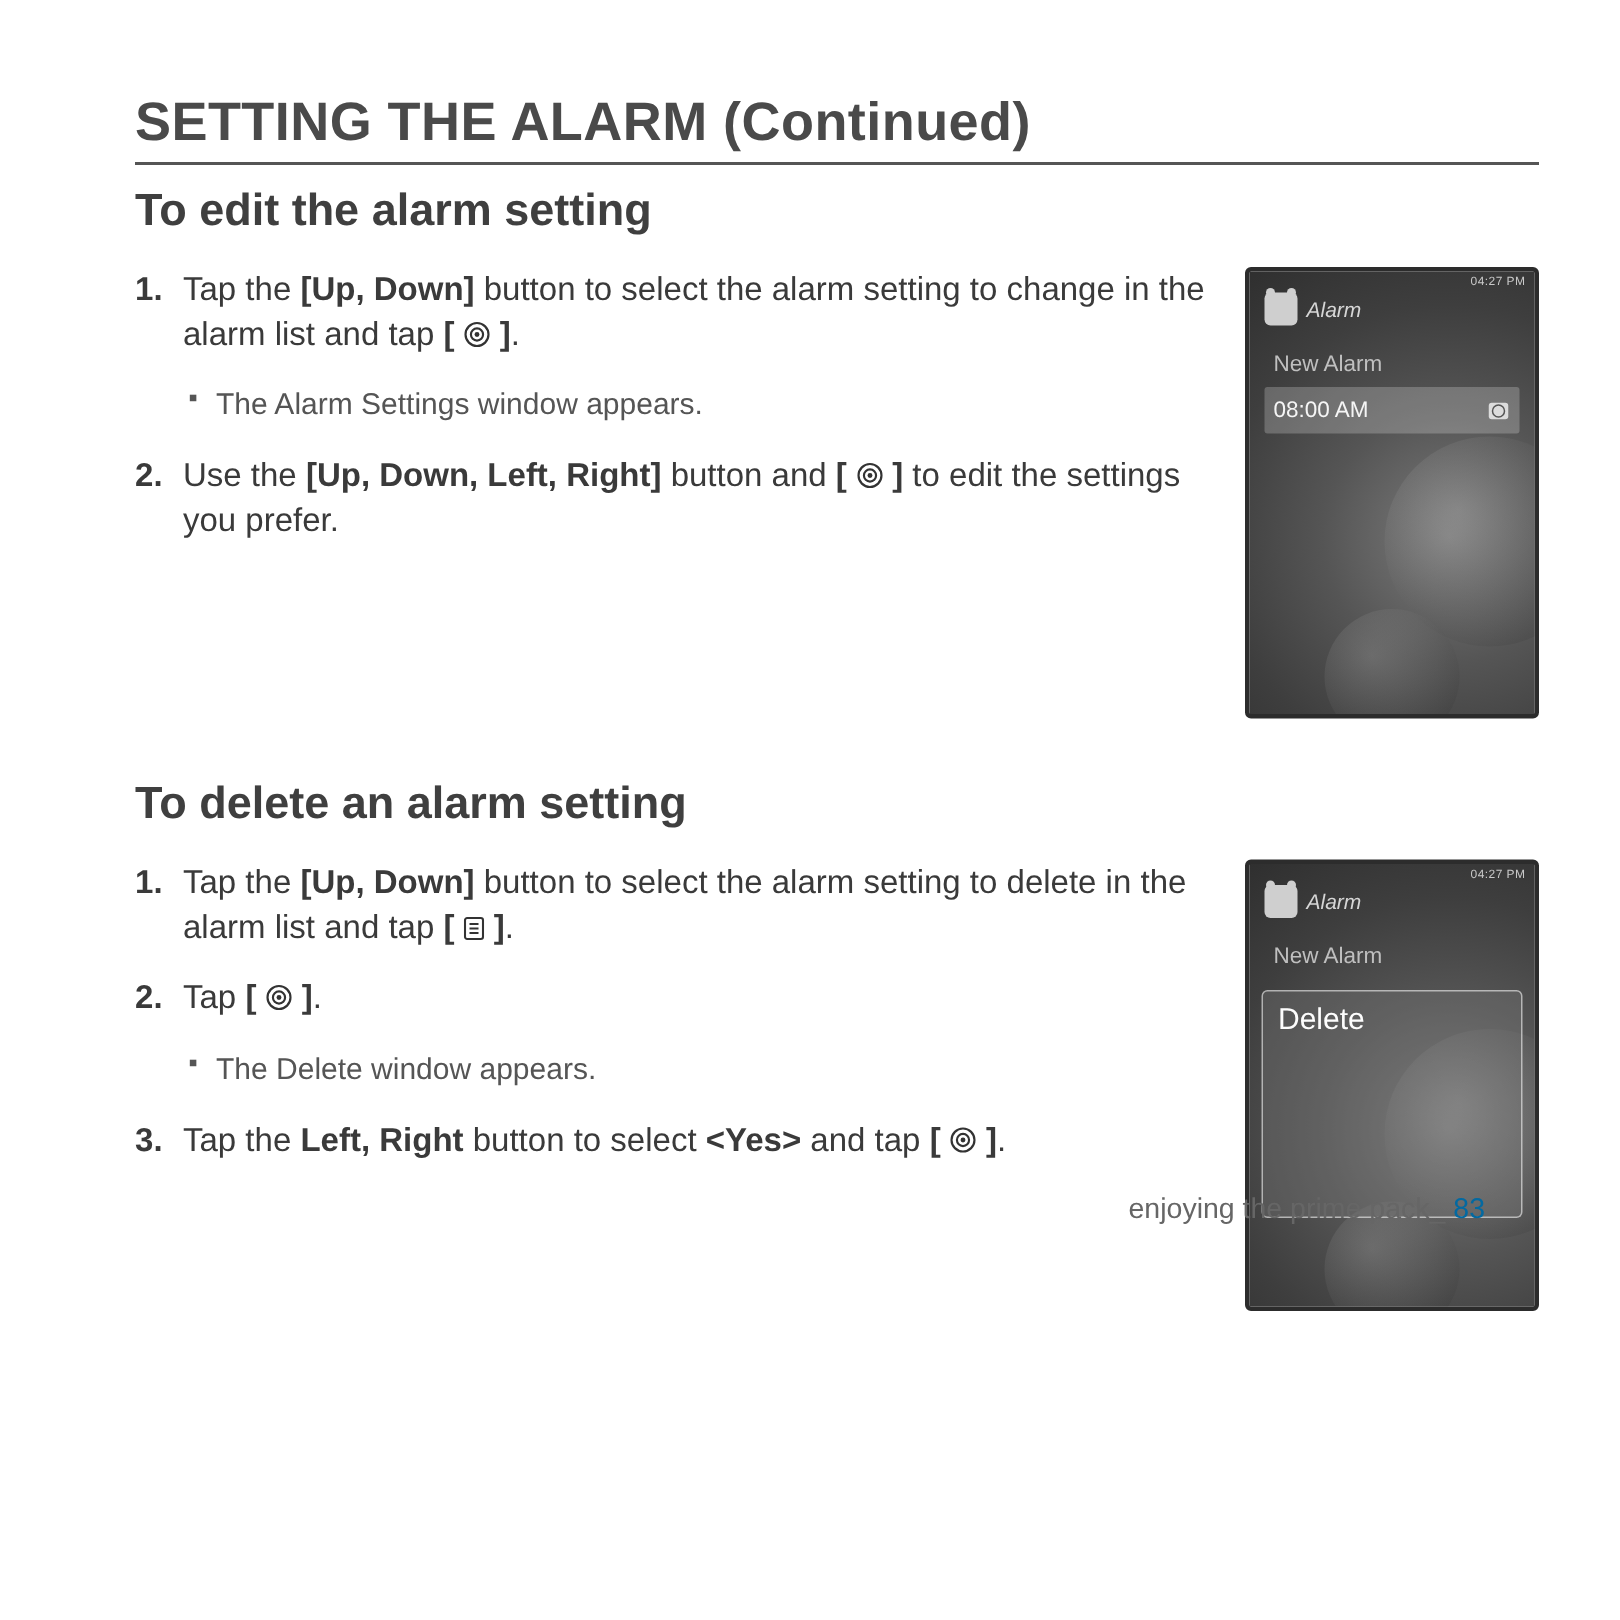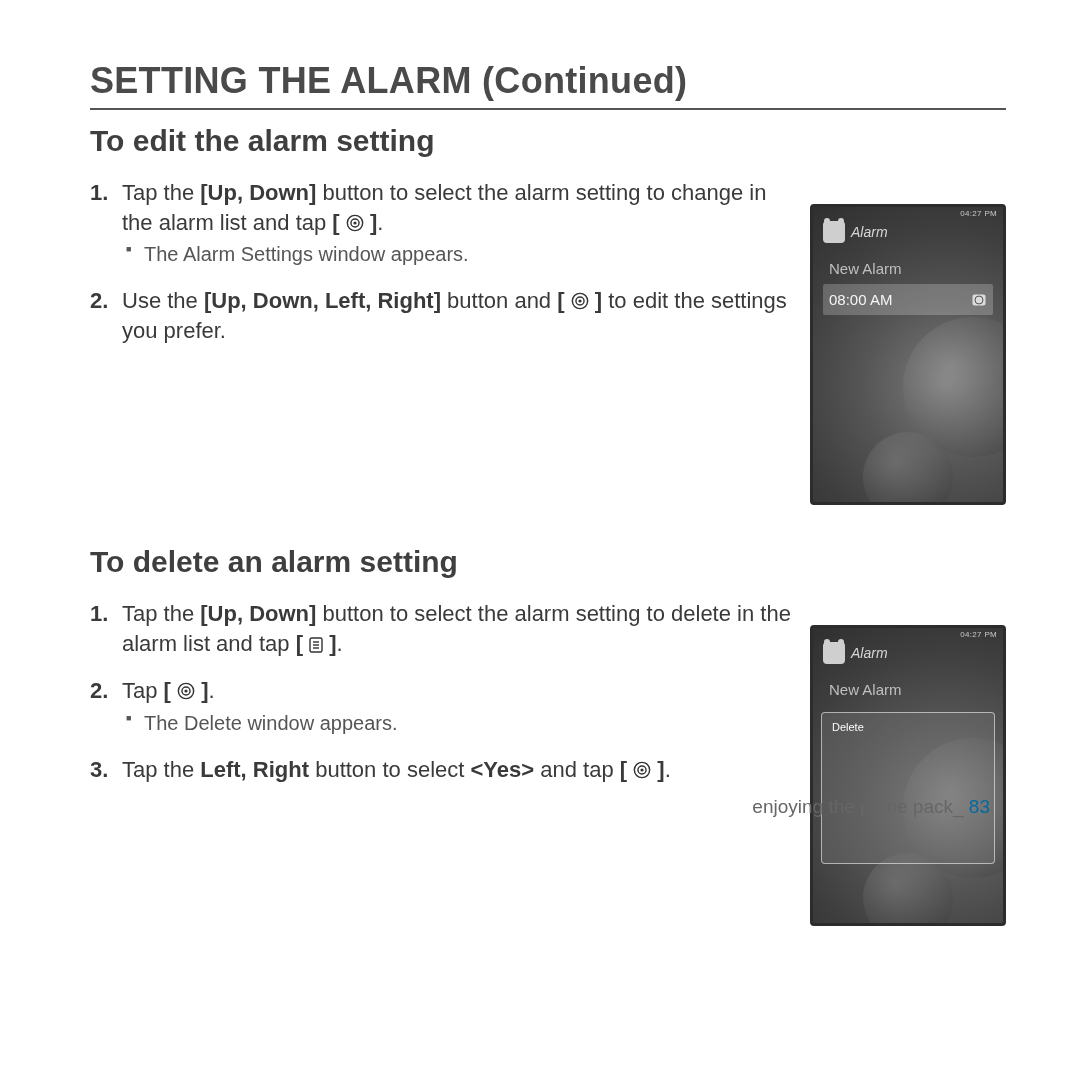--- a/index.html
+++ b/index.html
@@ -9,21 +9,21 @@
     height: 1080px;
     background: #fff;
     font-family: Arial, Helvetica, sans-serif;
     color: #3a3a3a;
   }
   .page {
     position: relative;
     width: 1080px;
     height: 864px;
     box-sizing: border-box;
-    padding: 60px 74px 0 90px;
+    padding: 60px 54px 0 90px;
   }
   .main-title {
     font-size: 36px;
     font-weight: bold;
     letter-spacing: 0.3px;
     color: #4a4a4a;
     margin: 0 0 4px 0;
   }
   .hr-top {
     border: none;
@@ -63,21 +63,21 @@
   ol.steps > li::before {
     content: counter(step) ".";
     position: absolute;
     left: 0;
     top: 0;
     font-weight: bold;
   }
   .bold { font-weight: bold; }
   .sub {
     display: block;
-    margin-top: 4px;
+    margin-top: 20px;
     padding-left: 22px;
     position: relative;
     font-size: 20px;
     color: #555;
   }
   .sub::before {
     content: "■";
     position: absolute;
     left: 4px;
     top: 2px;
@@ -99,21 +99,21 @@
   .device {
     width: 190px;
     height: 295px;
     border: 3px solid #2c2c2c;
     border-radius: 4px;
     background:
       radial-gradient(circle at 70% 60%, #7a7a7a 0, #555 38%, #3e3e3e 70%, #2f2f2f 100%);
     position: relative;
     overflow: hidden;
     flex-shrink: 0;
-    margin-top: 80px;
+    margin-top: 54px;
   }
   .dev-status {
     position: absolute;
     top: 2px; right: 6px;
     font-size: 8px;
     color: #c9c9c9;
     letter-spacing: 0.3px;
   }
   .dev-head {
     position: absolute;
@@ -170,21 +170,21 @@
   .dev-popup {
     position: absolute;
     top: 84px; left: 8px; right: 8px;
     height: 150px;
     border: 1px solid rgba(255,255,255,0.55);
     border-radius: 4px;
     background: rgba(120,120,120,0.35);
   }
   .dev-popup-label {
     color: #fdfdfd;
-    font-size: 11px;
+    font-size: 20px;
     padding: 8px 10px;
   }
 
   
   .bub1, .bub2 {
     position: absolute;
     border-radius: 50%;
     background: radial-gradient(circle at 35% 35%, rgba(255,255,255,0.15), rgba(0,0,0,0.18));
   }
   .bub1 { width: 140px; height: 140px; right: -40px; top: 110px; }

